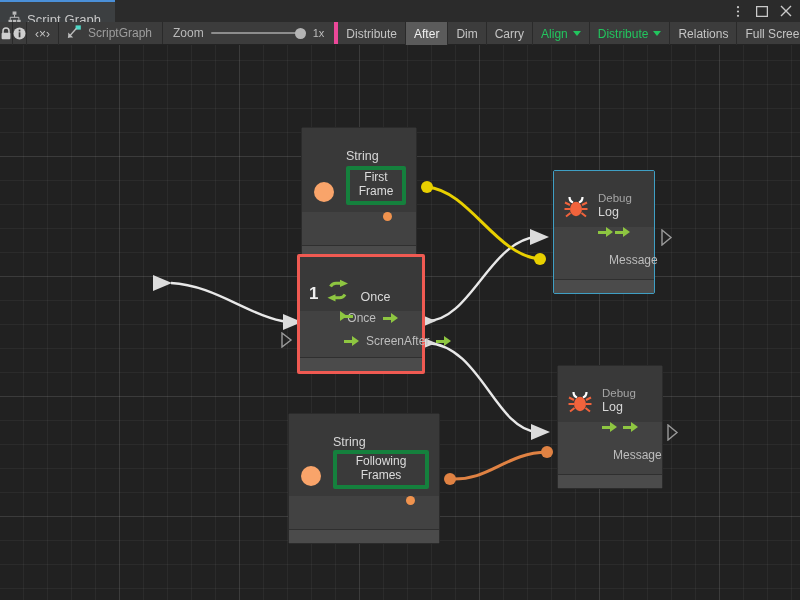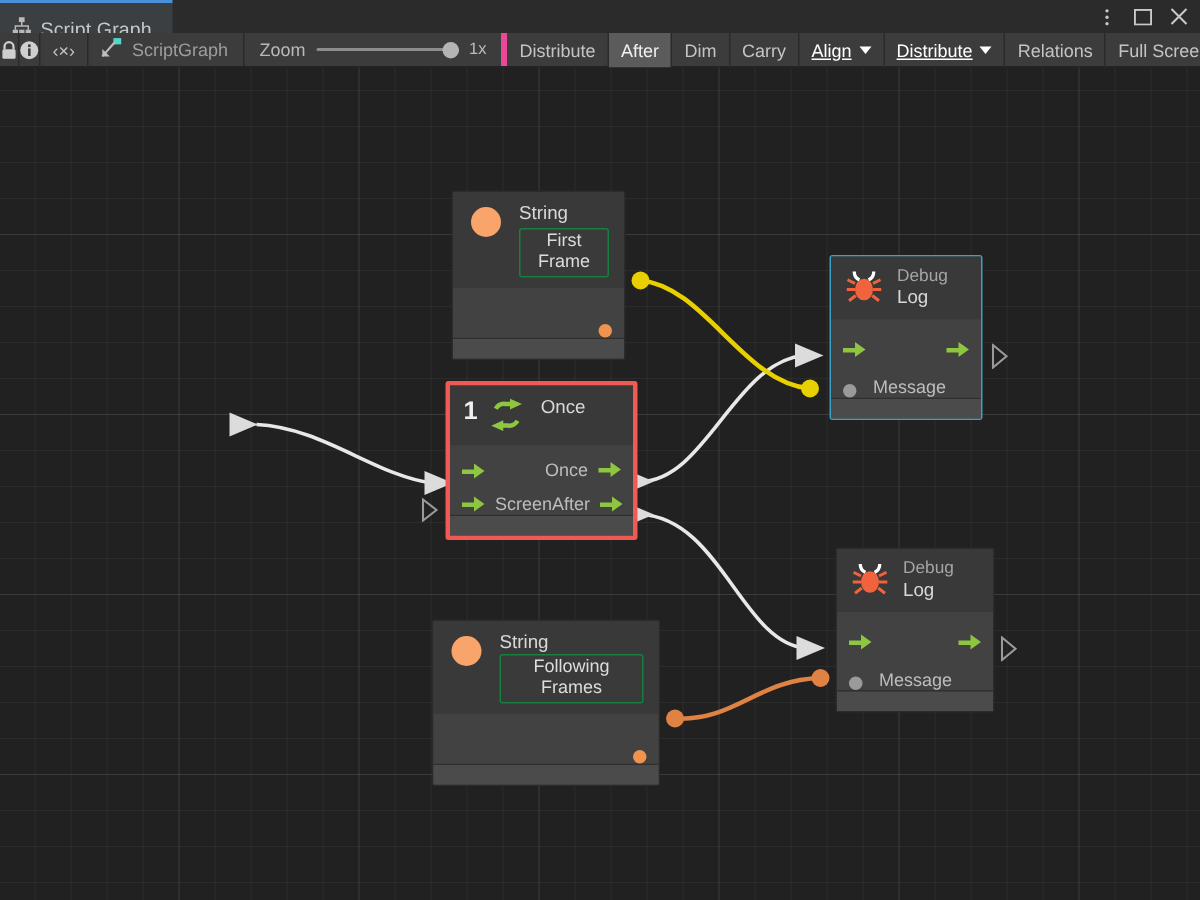--- a/index.html
+++ b/index.html
@@ -37,21 +37,21 @@
     background: #3c3c3c; display: flex; align-items: stretch;
     border-bottom: 1px solid #232323;
     font-size: 12px; color: #c4c4c4;
   }
   .tb-cell {
     display: flex; align-items: center; justify-content: center;
     border-right: 1px solid #2a2a2a; padding: 0 8px; height: 23px;
     white-space: nowrap;
   }
   .tb-cell.icon { width: 26px; padding: 0; }
-  .tb-cell.dim { color: #ffffff; text-decoration: underline; }
+  .tb-cell.dim { color: #22c55e; }
   .tb-cell.active { background: #5b5b5b; color: #f0f0f0; }
   .tb-zoom { display: flex; align-items: center; gap: 7px; padding: 0 10px;
     border-right: 4px solid #ec4899; }
   .zoom-label { color: #b9b9b9; font-size: 12px; }
   .zoom-track { position: relative; width: 95px; height: 12px; display: flex; align-items: center; }
   .zoom-track .line { width: 100%; height: 2px; background: #8d8d8d; border-radius: 1px; }
   .zoom-knob { position: absolute; right: 0; width: 11px; height: 11px; border-radius: 50%;
     background: #b4b4b4; }
   .zoom-value { color: #bdbdbd; font-size: 11px; }
   .sg-badge { display: flex; align-items: center; gap: 6px; padding: 0 10px 0 8px;
@@ -72,42 +72,42 @@
     background-size: 24px 24px, 24px 24px, 120px 120px, 120px 120px;
     background-position: -1px -9px, -1px -9px, -1px -9px, -1px -9px;
     overflow: hidden;
   }
   .edges { position: absolute; left: 0; top: 0; width: 800px; height: 555px; }
 
   
   .node { position: absolute; background: #424242; border: 1px solid #2b2b2b;
     border-radius: 2px; color: #d2d2d2; }
   .node .accent { height: 7px; background: #8ec641; }
-  .node .head { background: #393939; display: flex; align-items: flex-start;
-    gap: 9px; padding: 7px 10px 7px 9px; }
+  .node .head { background: #393939; display: flex; align-items: flex-end;
+    gap: 9px; padding: 21px 10px 7px 9px; }
   .node .head-text { display: flex; flex-direction: column; line-height: 1.15; }
   .node .head-title { font-size: 12.5px; color: #d8d8d8; }
   .node .head-sub { font-size: 11.5px; color: #a5a5a5; }
   .node .body { background: #424242; position: relative; }
   .node .foot { background: #4b4b4b; height: 14px; border-top: 1px solid #2f2f2f; }
-  .node .row { display: flex; align-items: flex-end; justify-content: space-between;
-    height: 22px; padding: 0 8px; font-size: 12px; color: #cfcfcf; }
+  .node .row { display: flex; align-items: flex-start; justify-content: space-between;
+    height: 22px; padding: 0 24px; font-size: 12px; color: #cfcfcf; margin-left: 20px; }
   .port-label { color: #bdbdbd; font-size: 12px; }
   .flow-arrow { position: relative; width: 15px; height: 11px; }
   .flow-arrow .stem { position: absolute; left: 0; top: 4px; width: 9px; height: 3px; background: #8ec641; }
   .flow-arrow .tip { position: absolute; right: 0; top: 0; width: 0; height: 0;
     border-top: 5.5px solid transparent; border-bottom: 5.5px solid transparent;
     border-left: 7px solid #8ec641; }
 
   .dot { border-radius: 50%; }
   .dot-orange-lg { width: 20px; height: 20px; background: #f9a46a; }
   .dot-orange-sm { width: 9px; height: 9px; background: #f0934e; }
   .dot-grey { width: 9px; height: 9px; background: #9a9a9a; }
 
-  .value-field { background: #3a3a3a; border: 1px solid #15803d; border-radius: 2px;
+  .value-field { background: #3a3a3a; border: 4px solid #15803d; border-radius: 2px;
     color: #dcdcdc; font-size: 12px; padding: 1px 6px 2px; min-width: 60px;
     text-align: center; }
 
   .node.selected-red { border: 3px solid #f05a52; }
   .node.selected-blue { border: 1px solid #3f9fc4; }
 
   
   .icon-box { width: 26px; height: 26px; display: flex; align-items: center;
     justify-content: center; flex: 0 0 26px; }
   .once-num { font-size: 17px; font-weight: bold; color: #efefef; margin-right: -2px;

